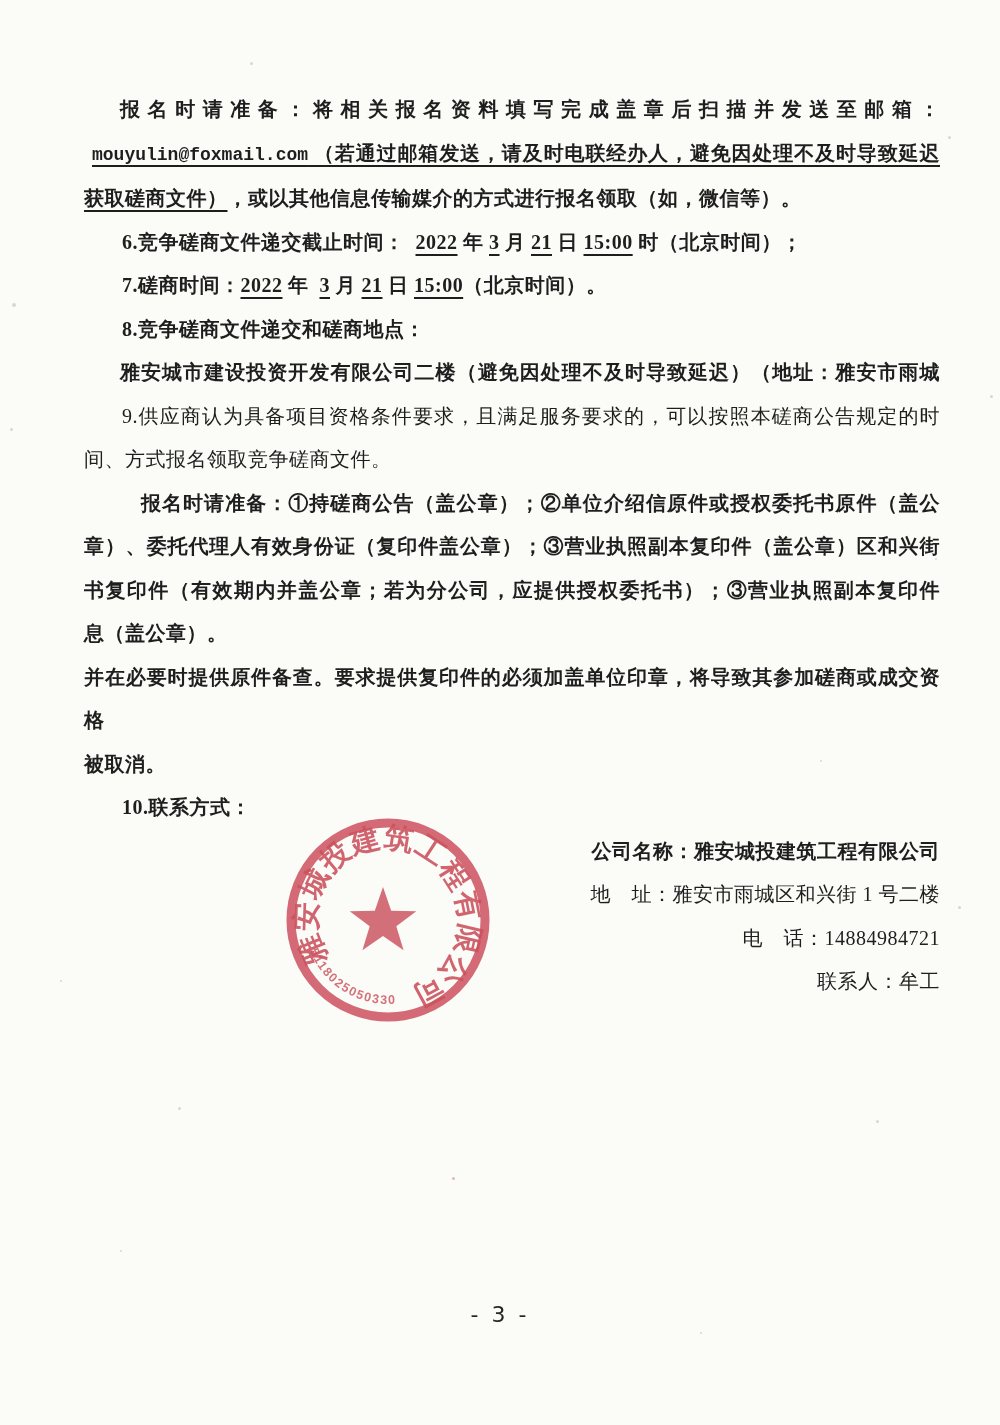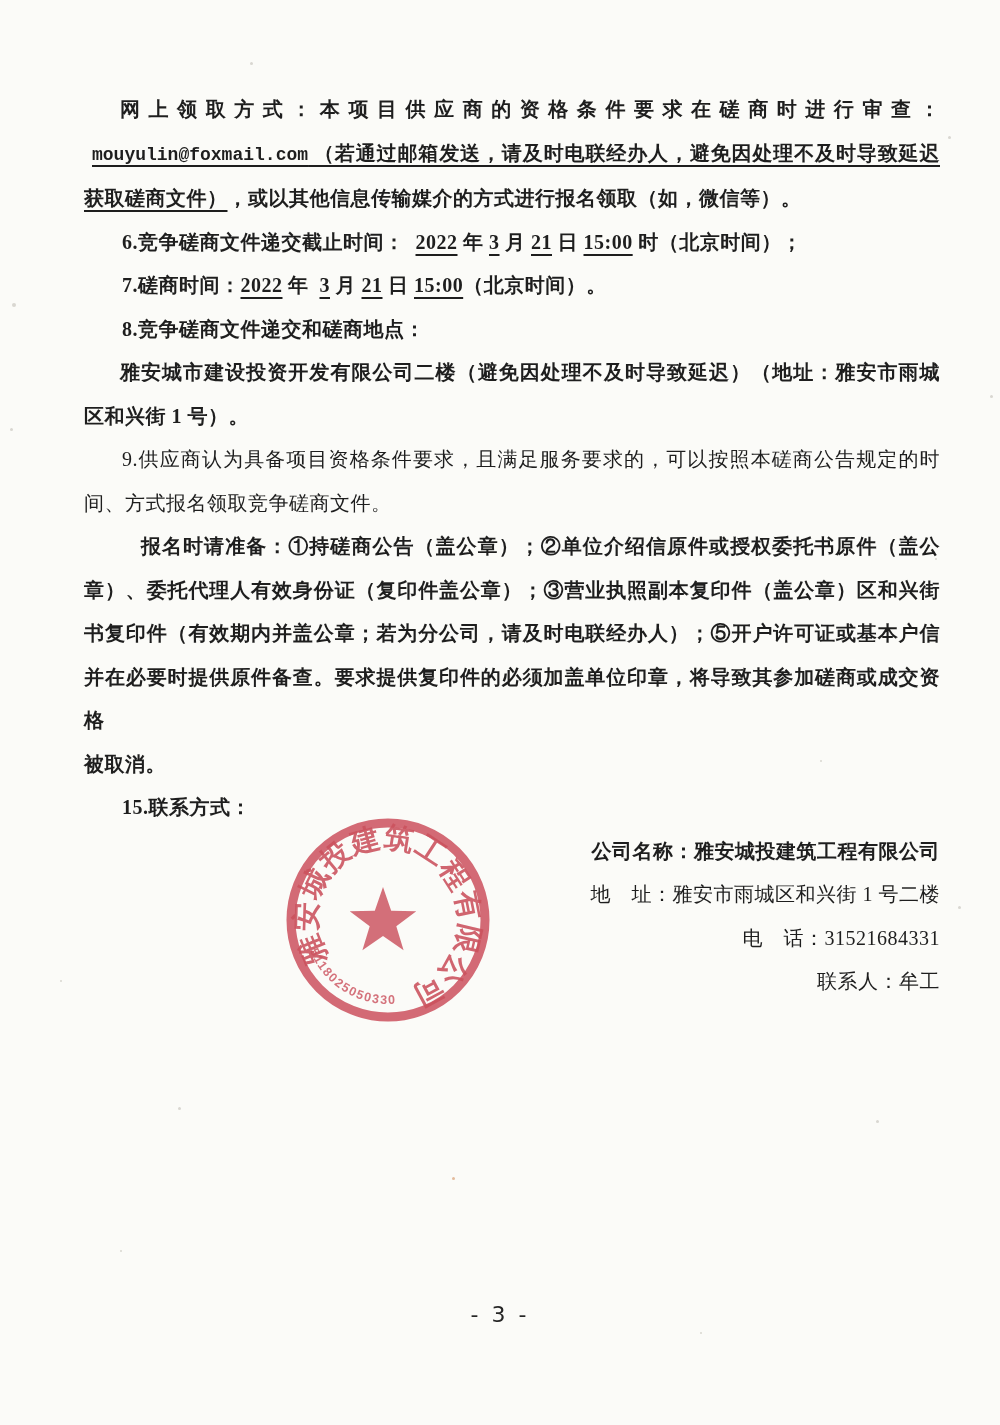--- a/index.html
+++ b/index.html
@@ -50,46 +50,46 @@
     width:214px;height:214px;
     mix-blend-mode:multiply;
     opacity:0.93;
   }
   .speck{position:absolute;border-radius:50%;background:#c6c3bc;opacity:.65;}
 </style>
 </head>
 <body>
 
 <div class="content">
-  <div class="ln b fill ind2"><span>网上领取方式：本项目供应商的资格条件要求在磋商时进行审查：</span></div>
+  <div class="ln b fill ind2"><span>报名时请准备：将相关报名资料填写完成盖章后扫描并发送至邮箱：</span></div>
   <div class="ln b fill"><span class="u email">mouyulin@foxmail.com</span><span class="u"> （若通过邮箱发送，请及时电联经办人，避免因处理不及时导致延迟</span></div>
   <div class="ln b"><span class="u">获取磋商文件）</span><span>，或以其他信息传输媒介的方式进行报名领取（如，微信等）。</span></div>
 
   <div class="ln b ind1"><span>6.竞争磋商文件递交截止时间：  </span><span class="u">2022</span><span> 年 </span><span class="u">3</span><span> 月 </span><span class="u">21</span><span> 日 </span><span class="u">15:00</span><span> 时（北京时间）；</span></div>
 
   <div class="ln b ind1"><span>7.磋商时间：</span><span class="u">2022</span><span> 年  </span><span class="u">3</span><span> 月 </span><span class="u">21</span><span> 日 </span><span class="u">15:00</span><span>（北京时间）。</span></div>
 
   <div class="ln b ind1"><span>8.竞争磋商文件递交和磋商地点：</span></div>
   <div class="ln b fill ind2"><span>雅安城市建设投资开发有限公司二楼（避免因处理不及时导致延迟）（地址：雅安市雨城</span></div>
-  <div class="ln b"><span>区和兴街 1 号）。</span></div>
 
   <div class="ln fill ind1"><span>9.供应商认为具备项目资格条件要求，且满足服务要求的，可以按照本磋商公告规定的时</span></div>
   <div class="ln"><span>间、方式报名领取竞争磋商文件。</span></div>
 
   <div class="ln b fill ind3"><span>报名时请准备：①持磋商公告（盖公章）；②单位介绍信原件或授权委托书原件（盖公</span></div>
   <div class="ln b fill"><span>章）、委托代理人有效身份证（复印件盖公章）；③营业执照副本复印件（盖公章）区和兴街</span></div>
-  <div class="ln b fill"><span>书复印件（有效期内并盖公章；若为分公司，请及时电联经办人）；⑤开户许可证或基本户信</span></div>
+  <div class="ln b fill"><span>书复印件（有效期内并盖公章；若为分公司，应提供授权委托书）；③营业执照副本复印件</span></div>
+  <div class="ln b"><span>息（盖公章）。</span></div>
 
   <div class="ln b fill"><span>并在必要时提供原件备查。要求提供复印件的必须加盖单位印章，将导致其参加磋商或成交资格</span></div>
   <div class="ln b"><span>被取消。</span></div>
 
-  <div class="ln b ind1"><span>15.联系方式：</span></div>
+  <div class="ln b ind1"><span>10.联系方式：</span></div>
   <div class="ln b indc"><span>公司名称：雅安城投建筑工程有限公司</span></div>
   <div class="ln indc"><span>地　址：雅安市雨城区和兴街 1 号二楼</span></div>
-  <div class="ln indc"><span>电　话：31521684331</span></div>
+  <div class="ln indc"><span>电　话：14884984721</span></div>
   <div class="ln indc"><span>联系人：牟工</span></div>
 </div>
 
 <svg class="stamp" viewBox="0 0 214 214" aria-hidden="true">
   <defs>
     <path id="ringPath" d="M 47.5,145.7 A 71,71 0 1 1 166.5,68.3 A 71,71 0 1 1 47.5,145.7"></path>
     <path id="codePath" d="M 28.1,135.7 A 84,84 0 0 0 121.6,189.7"></path>
   </defs>
   <circle cx="107" cy="107" r="97" fill="none" stroke="#cb4453" stroke-width="9" opacity="0.85"></circle>
   <polygon points="102,74 93.8,97.7 68.7,98.2 88.7,113.3 81.4,137.3 102,123 122.6,137.3 115.3,113.3 135.3,98.2 110.2,97.7" fill="#cb4453" opacity="0.82"></polygon>

